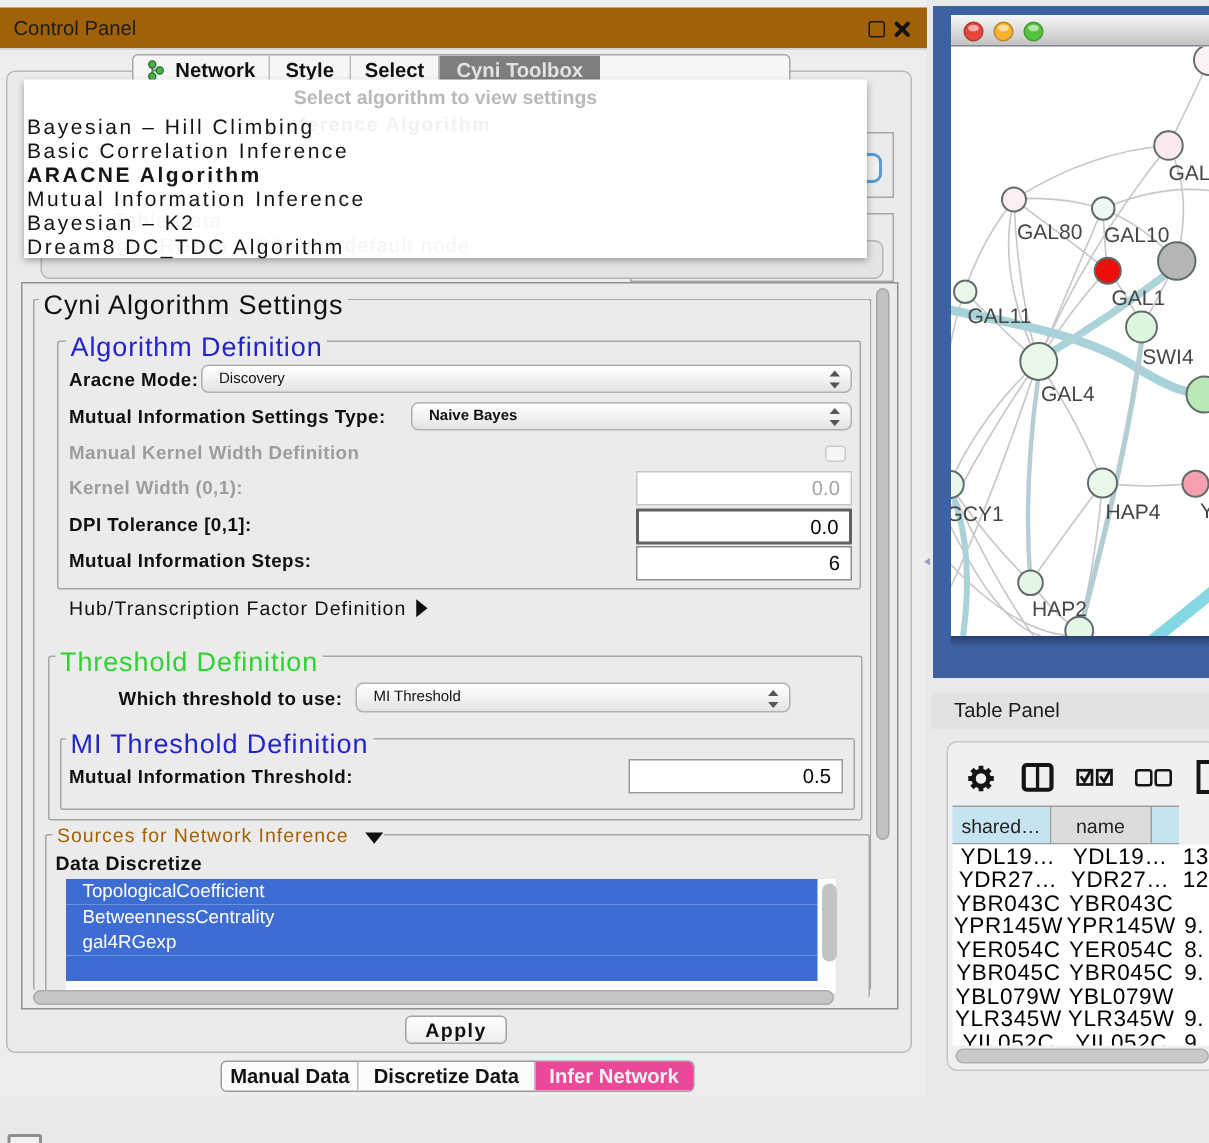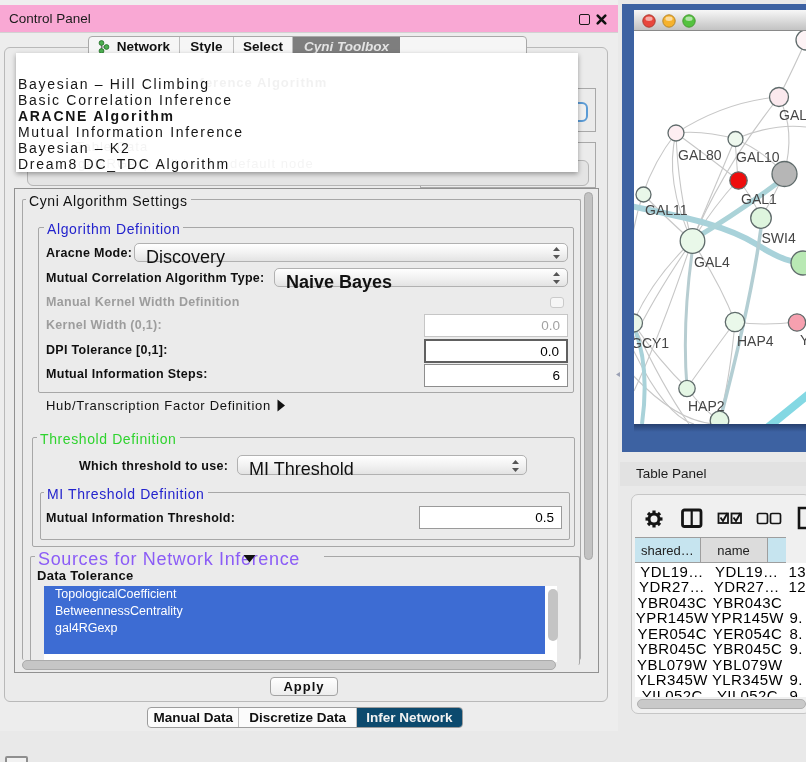--- a/index.html
+++ b/index.html
@@ -2,44 +2,44 @@
 <html><head>
 <meta charset="utf-8">
 <style>
   html,body{margin:0;padding:0;}
   body{width:806px;height:762px;position:relative;overflow:hidden;
        background:#e9e9e9;font-family:"Liberation Sans",sans-serif;
        -webkit-font-smoothing:antialiased;}
   .abs{position:absolute;}
   
   #cp-top{left:0;top:0;width:618px;height:5px;background:#efefef;}
-  #cp-title{left:0;top:5px;width:618px;height:28px;background:#f9a8d4;border-bottom:1px solid #d2d2d2;box-sizing:border-box;}
+  #cp-title{left:0;top:5px;width:618px;height:28px;background:#a16207;border-bottom:1px solid #d2d2d2;box-sizing:border-box;}
   #cp-title span{position:absolute;left:9px;top:6px;font-size:13.5px;color:#1c1c1c;}
   #cp-body{left:0;top:33px;width:618px;height:698px;background:#ededed;}
   #tabpanel{left:4px;top:47px;width:604px;height:655px;background:#ebebeb;
             border:1px solid #b9b9b9;border-radius:6px;box-sizing:border-box;}
   
   #tabs{left:88px;top:36px;width:439px;height:21px;background:#f6f6f6;
         border:1px solid #a9a9a9;border-radius:4px;box-sizing:border-box;
         display:flex;overflow:hidden;}
   #tabs .tab{height:100%;display:flex;align-items:center;justify-content:center;
         font-size:13.5px;font-weight:bold;color:#111;border-right:1px solid #bdbdbd;box-sizing:border-box;}
   #tabs .sel{background:#7e7e7e;color:#e3e3e3;border-right:none;}
   
   #spane{left:14px;top:188px;width:585px;height:485px;border:1px solid #919191;
          box-sizing:border-box;background:#ebebeb;}
   .group{position:absolute;border:1px solid #a7a7a7;border-radius:2px;}
-  .gtitle{position:absolute;background:#ebebeb;padding:0 3px;font-size:14px;white-space:nowrap;letter-spacing:0.6px;}
+  .gtitle{position:absolute;background:#ebebeb;padding:0 3px;font-size:18px;white-space:nowrap;letter-spacing:0.6px;}
   .blab{color:#2323cd;}
   .glab{color:#2fd32f;}
   .lbl{position:absolute;font-size:12.5px;font-weight:bold;color:#101010;white-space:nowrap;letter-spacing:0.3px;}
   .dis{color:#9d9d9d;}
   .combo{position:absolute;border:1px solid #b1b1b1;border-radius:5px;
          background:linear-gradient(#ffffff,#f1f1f1 55%,#e3e3e3);
-         box-sizing:border-box;font-size:18px;color:#111;padding-left:28px;}
+         box-sizing:border-box;font-size:10px;color:#111;padding-left:28px;}
   .combo .ct{position:absolute;left:11px;top:3px;}
   .combo .arr{position:absolute;right:6px;top:2px;width:9px;height:14px;}
   .inp{position:absolute;background:#fff;box-sizing:border-box;font-size:13.5px;
        text-align:right;padding:3px 7px 0 0;}
   
   #dlist{left:44px;top:586px;width:513px;height:76px;background:#fff;overflow:hidden;}
   #dlist .row{height:17px;background:#3d6cd3;color:#fff;font-size:12.5px;
               padding-left:11px;line-height:16px;width:490px;}
   
   #overlay{left:16px;top:53px;width:562px;height:119px;background:#fff;
@@ -49,21 +49,21 @@
   #overlay .it{position:absolute;left:2px;font-size:14px;letter-spacing:1.7px;color:#151515;white-space:nowrap;}
   
   #applybtn{left:270px;top:677px;width:68px;height:19px;border:1px solid #a3a3a3;
             border-radius:4px;background:linear-gradient(#ffffff,#ededed);
             text-align:center;font-size:13px;font-weight:bold;color:#111;
             line-height:18px;box-sizing:border-box;letter-spacing:1px;}
   #btabs{left:147px;top:707px;width:316px;height:21px;border:1px solid #9c9c9c;
          border-radius:4px;background:#fbfbfb;box-sizing:border-box;display:flex;overflow:hidden;}
   #btabs .bt{height:100%;display:flex;align-items:center;justify-content:center;
          font-size:13.5px;font-weight:bold;color:#111;border-right:1px solid #bdbdbd;box-sizing:border-box;}
-  #btabs .sel{background:#0c4a6e;color:#f2f2f2;border-right:none;}
+  #btabs .sel{background:#ec4899;color:#f2f2f2;border-right:none;}
   
   #netframe{left:622px;top:4px;width:184px;height:448px;background:#3d62a2;}
   #netband{left:634px;top:424px;width:172px;height:8px;background:linear-gradient(#27406e,#3d62a2);}
   #nettitle{left:634px;top:10px;width:172px;height:21px;
             background:linear-gradient(#f7f7f7,#d2d2d2 70%,#c3c3c3);
             border-bottom:1px solid #8a8a8a;box-sizing:border-box;}
   #netcanvas{left:634px;top:31px;width:172px;height:393px;background:#ffffff;overflow:hidden;}
   
   #tpbar{left:620px;top:462px;width:186px;height:24px;background:#e2e2e2;}
   #tpbar span{position:absolute;left:16px;top:4px;font-size:13.5px;color:#1c1c1c;}
@@ -99,21 +99,21 @@
   <div class="tab" style="width:91px;">
     <svg width="13" height="14" viewBox="0 0 13 14" style="margin-right:6px;">
       <path d="M3.5 3.5 V11 M3.5 7 H8" stroke="#777" stroke-width="1.2" fill="none"></path>
       <circle cx="3.5" cy="3" r="2.4" fill="#4caf50" stroke="#1e6b22" stroke-width="0.8"></circle>
       <circle cx="8.5" cy="7" r="2.4" fill="#4caf50" stroke="#1e6b22" stroke-width="0.8"></circle>
       <circle cx="3.5" cy="11" r="2.4" fill="#4caf50" stroke="#1e6b22" stroke-width="0.8"></circle>
     </svg>
     Network</div>
   <div class="tab" style="width:54px;">Style</div>
   <div class="tab" style="width:59px;">Select</div>
-  <div class="tab sel" style="width:107px;font-style:italic;">Cyni Toolbox</div>
+  <div class="tab sel" style="width:107px;">Cyni Toolbox</div>
   <div class="tab" style="width:126px;border-right:none;margin-top:44px;">jActiveMNodules</div>
 </div>
 
 <div class="abs" id="spane"></div>
 <div class="abs" id="maincontent" style="left:0;top:0;width:806px;height:762px;">
 
   <div class="abs" style="left:420px;top:88px;width:174px;height:42px;border:1px solid #a8a8a8;"></div>
   <div class="abs" style="left:556px;top:102px;width:32px;height:20px;border:2px solid #5b9bd5;border-radius:6px;box-sizing:border-box;background:#f0f0f0;"></div>
   <div class="abs" style="left:420px;top:142px;width:174px;height:44px;border:1px solid #a8a8a8;"></div>
   <div class="abs" style="left:27px;top:160px;width:560px;height:24px;border:1px solid #b5b5b5;border-radius:6px;background:#e4e4e4;"></div>
@@ -123,21 +123,21 @@
 
   <div class="group" style="left:38px;top:227px;width:534px;height:164px;"></div>
   <div class="gtitle blab" style="left:44px;top:221px;">Algorithm Definition</div>
   <div class="lbl" style="left:46px;top:246px;">Aracne Mode:</div>
   <div class="combo" style="left:134px;top:243px;width:434px;height:19px;">
       <span class="ct">Discovery</span>
     <svg class="arr" viewBox="0 0 9 14">
         <path d="M4.5 1 L8 5 H1 Z M4.5 13 L1 9 H8 Z" fill="#555"></path>
       </svg>
     </div>
-  <div class="lbl" style="left:46px;top:271px;">Mutual Correlation Algorithm Type:</div>
+  <div class="lbl" style="left:46px;top:271px;">Mutual Information Settings Type:</div>
   <div class="combo" style="left:274px;top:268px;width:294px;height:19px;font-weight:bold;">
       <span class="ct">Naive Bayes</span>
     <svg class="arr" viewBox="0 0 9 14">
         <path d="M4.5 1 L8 5 H1 Z M4.5 13 L1 9 H8 Z" fill="#555"></path>
       </svg>
     </div>
   <div class="lbl dis" style="left:46px;top:295px;">Manual Kernel Width Definition</div>
   <div class="abs" style="left:550px;top:297px;width:14px;height:11px;border:1.5px solid #cacaca;border-radius:3px;background:#f6f6f6;box-sizing:border-box;"></div>
   <div class="lbl dis" style="left:46px;top:318px;">Kernel Width (0,1):</div>
   <div class="inp" style="left:424px;top:314px;width:144px;height:23px;border:1px solid #c6c6c6;color:#a2a2a2;">0.0</div>
@@ -158,38 +158,39 @@
     <svg class="arr" viewBox="0 0 9 14" style="top:3px;">
         <path d="M4.5 1 L8 5 H1 Z M4.5 13 L1 9 H8 Z" fill="#555"></path>
       </svg>
     </div>
   <div class="group" style="left:40px;top:492px;width:528px;height:46px;"></div>
   <div class="gtitle blab" style="left:44px;top:486px;">MI Threshold Definition</div>
   <div class="lbl" style="left:46px;top:511px;">Mutual Information Threshold:</div>
   <div class="inp" style="left:419px;top:506px;width:143px;height:23px;border:1px solid #9a9a9a;color:#000;">0.5</div>
 
   <div class="group" style="left:30px;top:556px;width:548px;height:108px;border-bottom:none;"></div>
-  <div class="gtitle" style="left:35px;top:549px;color:#8b5cf6;font-size:18px;letter-spacing:0.65px;padding-right:24px;">Sources for Network Inference</div>
+  <div class="gtitle" style="left:35px;top:549px;color:#a16207;font-size:13px;letter-spacing:0.65px;padding-right:24px;">Sources for Network Inference</div>
   <svg class="abs" style="left:243px;top:554px;" width="13" height="9" viewBox="0 0 13 9">
       <path d="M0.5 1 L12.5 1 L6.5 8.5 Z" fill="#111"></path>
     </svg>
-  <div class="lbl" style="left:37px;top:568px;font-size:13px;">Data Tolerance</div>
+  <div class="lbl" style="left:37px;top:568px;font-size:13px;">Data Discretize</div>
   <div class="abs" id="dlist">
     <div class="row">TopologicalCoefficient</div>
     <div class="row">BetweennessCentrality</div>
     <div class="row">gal4RGexp</div>
     <div class="row">&nbsp;</div>
   </div>
   <div class="abs" style="left:548px;top:589px;width:10px;height:52px;background:#c4c4c4;border-radius:5px;"></div>
 
   <div class="abs" style="left:22px;top:660px;width:534px;height:10px;background:#c6c6c6;border:1px solid #ababab;border-radius:6px;box-sizing:border-box;"></div>
   <div class="abs" style="left:584px;top:192px;width:9px;height:368px;background:#c2c2c2;border:1px solid #a8a8a8;border-radius:5px;box-sizing:border-box;"></div>
 </div>
 
 <div class="abs" id="overlay">
+  <div class="hd">Select algorithm to view settings</div>
   <div class="abs" style="left:170px;top:22px;font-size:13px;color:rgba(120,120,120,0.10);font-weight:bold;letter-spacing:1px;">Inference Algorithm</div>
   <div class="abs" style="left:60px;top:86px;font-size:13px;color:rgba(120,120,120,0.08);letter-spacing:1px;">Table Data</div>
   <div class="abs" style="left:62px;top:103px;font-size:13px;color:rgba(120,120,120,0.08);letter-spacing:1px;">gal4RGexp will be the default node</div>
   <div class="it" style="top:23px;">Bayesian – Hill Climbing</div>
   <div class="it" style="top:39px;">Basic Correlation Inference</div>
   <div class="it" style="top:55px;font-weight:bold;">ARACNE Algorithm</div>
   <div class="it" style="top:71px;">Mutual Information Inference</div>
   <div class="it" style="top:87px;">Bayesian – K2</div>
   <div class="it" style="top:103px;">Dream8 DC_TDC Algorithm</div>
 </div>

